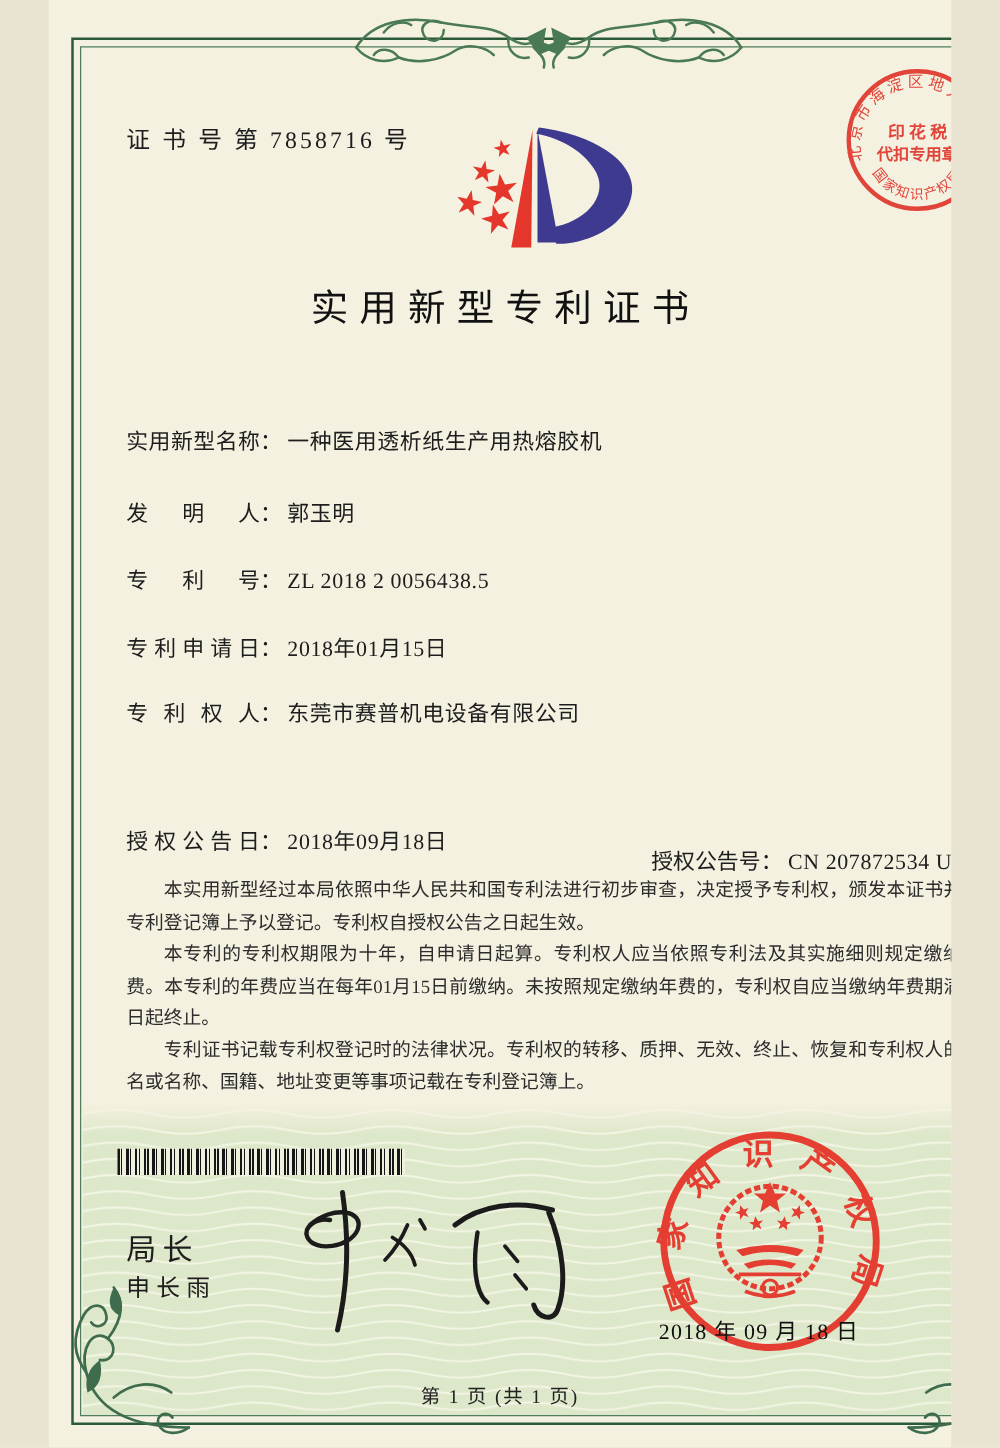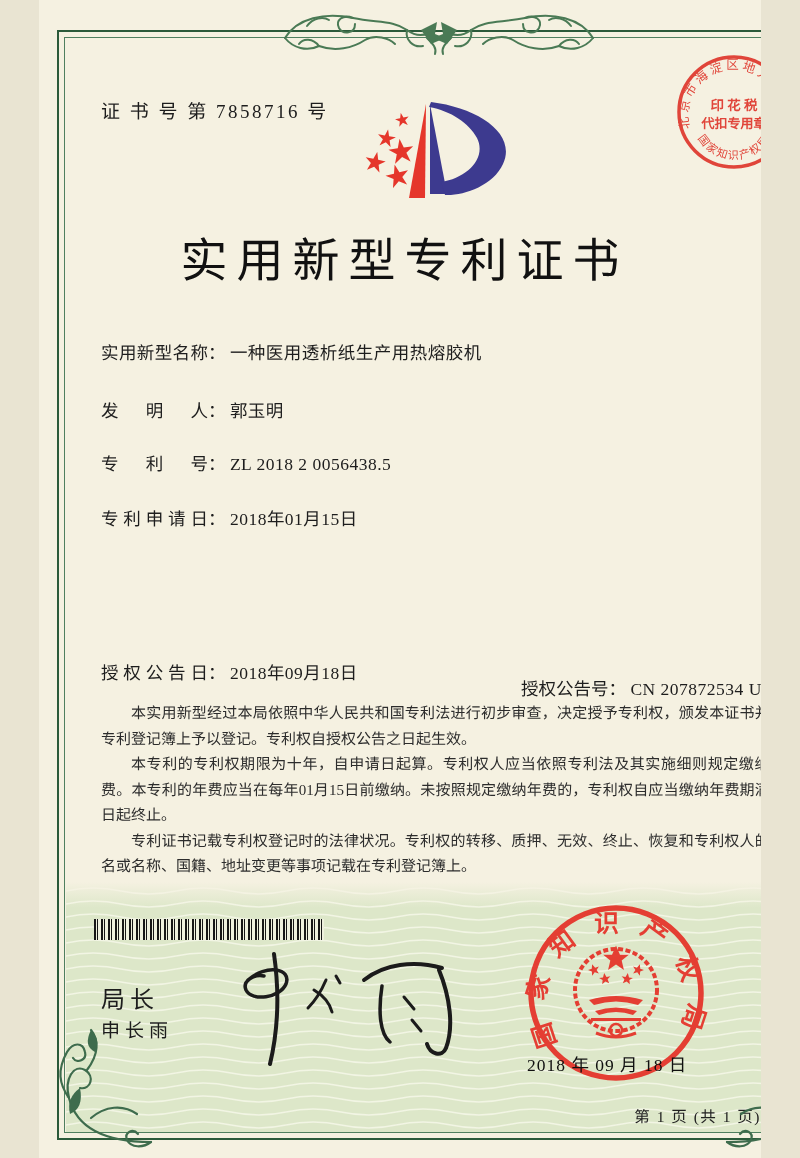--- a/index.html
+++ b/index.html
@@ -21,38 +21,38 @@
   .cert-no { position:absolute; left:62px; top:96px; font-size:19px; letter-spacing:2.5px; z-index:2; }
   .logo { position:absolute; left:282px; top:96px; width:205px; height:125px; z-index:2; }
   .star { position:absolute; color:#e5362b; line-height:1; z-index:3; }
   .s1 { left:356px; top:113px; font-size:15px; transform:rotate(-12deg); }
   .s2 { left:338px; top:129px; font-size:19px; transform:rotate(10deg); }
   .s3 { left:349px; top:139px; font-size:27px; transform:rotate(-8deg); }
   .s4 { left:325px; top:152px; font-size:22px; transform:rotate(12deg); }
   .s5 { left:346px; top:164px; font-size:25px; transform:rotate(-14deg); }
   .tax-stamp { position:absolute; left:634px; top:52px; opacity:.92; z-index:2; }
   .title { position:absolute; left:0; top:222px; width:100%; text-align:center;
-    font-size:47px; letter-spacing:9px; text-indent:9px; color:#111; z-index:2; }
+    font-size:30px; letter-spacing:9px; text-indent:9px; color:#111; z-index:2; }
   .frow { position:absolute; left:62px; width:692px; font-size:17.5px; z-index:2; line-height:26px; }
   .fname { display:inline-block; width:107px; text-align:justify; text-align-last:justify; vertical-align:top; }
   .fcolon { vertical-align:top; }
   .fvalue { display:inline-block; max-width:550px; vertical-align:top; letter-spacing:.5px; }
   .paras { position:absolute; left:62px; top:701px; width:684px; font-size:15px;
     line-height:25.5px; z-index:2; color:#2c2c2c; }
   .paras p { margin:0; text-indent:2em; text-align:justify; }
   .barcode { position:absolute; left:55px; top:919px; width:230px; height:21px; z-index:2;
     background:repeating-linear-gradient(90deg,
       #161616 0 2px, #eef0dd 2px 3px, #161616 3px 4px, #eef0dd 4px 7px,
       #161616 7px 9px, #eef0dd 9px 10px, #161616 10px 11px, #eef0dd 11px 14px); }
   .director-title { position:absolute; left:62px; top:980px; font-size:24px; letter-spacing:5px; z-index:2; }
   .director-name  { position:absolute; left:62px; top:1015px; font-size:19px; letter-spacing:5px; z-index:2;text-align:center; }
   .signature { position:absolute; left:175px; top:942px; z-index:2; }
   .main-seal { position:absolute; left:482px; top:900px; opacity:.95; z-index:3; }
   .seal-date { position:absolute; left:488px; top:1051px; font-size:17.5px; letter-spacing:1px; color:#101010; z-index:4; }
-  .footer { position:absolute; left:0; top:1104px; width:100%; text-align:right;
+  .footer { position:absolute; left:0; top:1104px; width:100%; text-align:center;
     font-size:15.5px; letter-spacing:1.5px; z-index:2; color:#222; }
   .ornament-top { position:absolute; left:238px; top:4px; z-index:2; }
   .corner-left { position:absolute; left:8px; top:1026px; z-index:4; }
   .corner-right { position:absolute; left:680px; top:1026px; z-index:4; }
 </style>
 </head>
 <body>
 
 <div class="page">
 
@@ -126,20 +126,24 @@
     <span class="fname">发明人</span><span class="fcolon">：</span>
     <span class="fvalue">郭玉明</span>
   </div>
   <div class="frow" style="top:451px">
     <span class="fname">专利号</span><span class="fcolon">：</span>
     <span class="fvalue">ZL 2018 2 0056438.5</span>
   </div>
   <div class="frow" style="top:506px">
     <span class="fname">专利申请日</span><span class="fcolon">：</span>
     <span class="fvalue">2018年01月15日</span>
+  </div>
+  <div class="frow" style="top:558px">
+    <span class="fname">专利权人</span><span class="fcolon">：</span>
+    <span class="fvalue">东莞市赛普机电设备有限公司</span>
   </div>
   <div class="frow" style="top:660px">
     <span class="fname">授权公告日</span><span class="fcolon">：</span>
     <span class="fvalue">2018年09月18日</span>
   </div>
   <div class="frow" style="top:676px; left:482px; width:280px">
     <span>授权公告号</span><span class="fcolon">：</span>
     <span class="fvalue">CN 207872534 U</span>
   </div>
 

